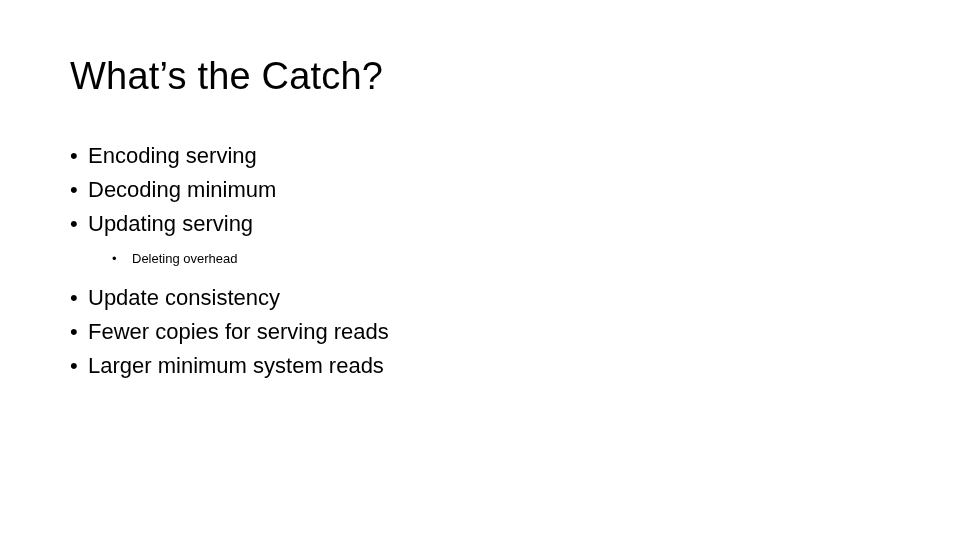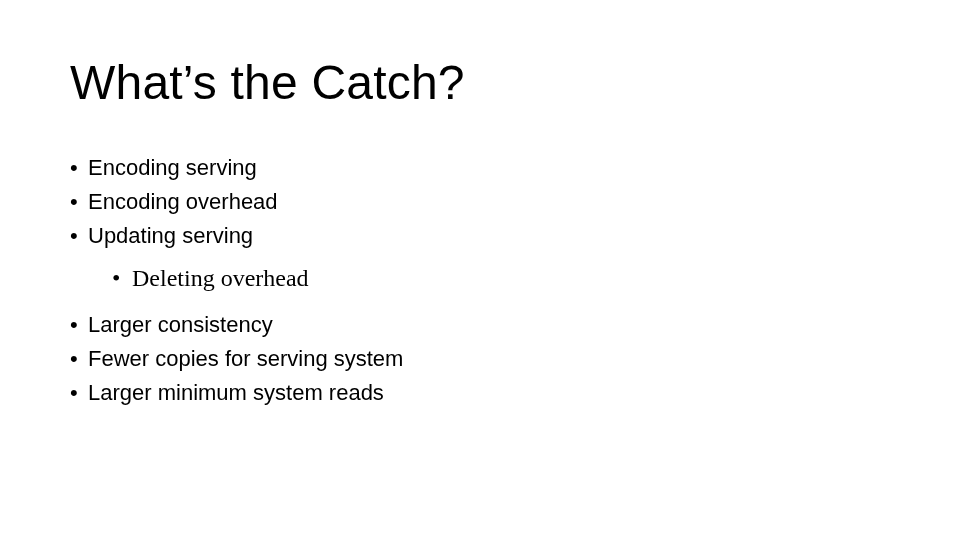--- a/index.html
+++ b/index.html
@@ -12,21 +12,21 @@
     color: #000000;
   }
   .slide {
     width: 960px;
     height: 540px;
     position: relative;
     box-sizing: border-box;
     padding: 55px 70px;
   }
   .title {
-    font-size: 48px;
+    font-size: 38px;
     font-weight: 400;
     margin: 0 0 42px 0;
     letter-spacing: 0.2px;
   }
   ul {
     list-style: none;
     margin: 0;
     padding: 0;
   }
   .level1 > li {
@@ -40,45 +40,44 @@
     content: "•";
     position: absolute;
     left: 0;
     top: 0;
   }
   .level2 {
     margin-top: 10px;
     margin-bottom: 14px;
   }
   .level2 > li {
-    font-size: 24px;
+    font-size: 13px;
     line-height: 1.4;
     padding-left: 20px;
     margin-left: 24px;
     position: relative;
-    font-family: Liberation Serif, serif;
   }
   .level2 > li::before {
     content: "•";
     position: absolute;
     left: 0;
     top: 0;
   }
 </style>
 </head>
 <body>
 
 <div class="slide">
   <h1 class="title">What’s the Catch?</h1>
   <ul class="level1">
     <li>Encoding serving</li>
-    <li>Encoding overhead</li>
+    <li>Decoding minimum</li>
     <li>
       <span>Updating serving</span>
       <ul class="level2">
         <li>Deleting overhead</li>
       </ul>
     </li>
-    <li>Larger consistency</li>
-    <li>Fewer copies for serving system</li>
+    <li>Update consistency</li>
+    <li>Fewer copies for serving reads</li>
     <li>Larger minimum system reads</li>
   </ul>
 </div>
 
 </body></html>

